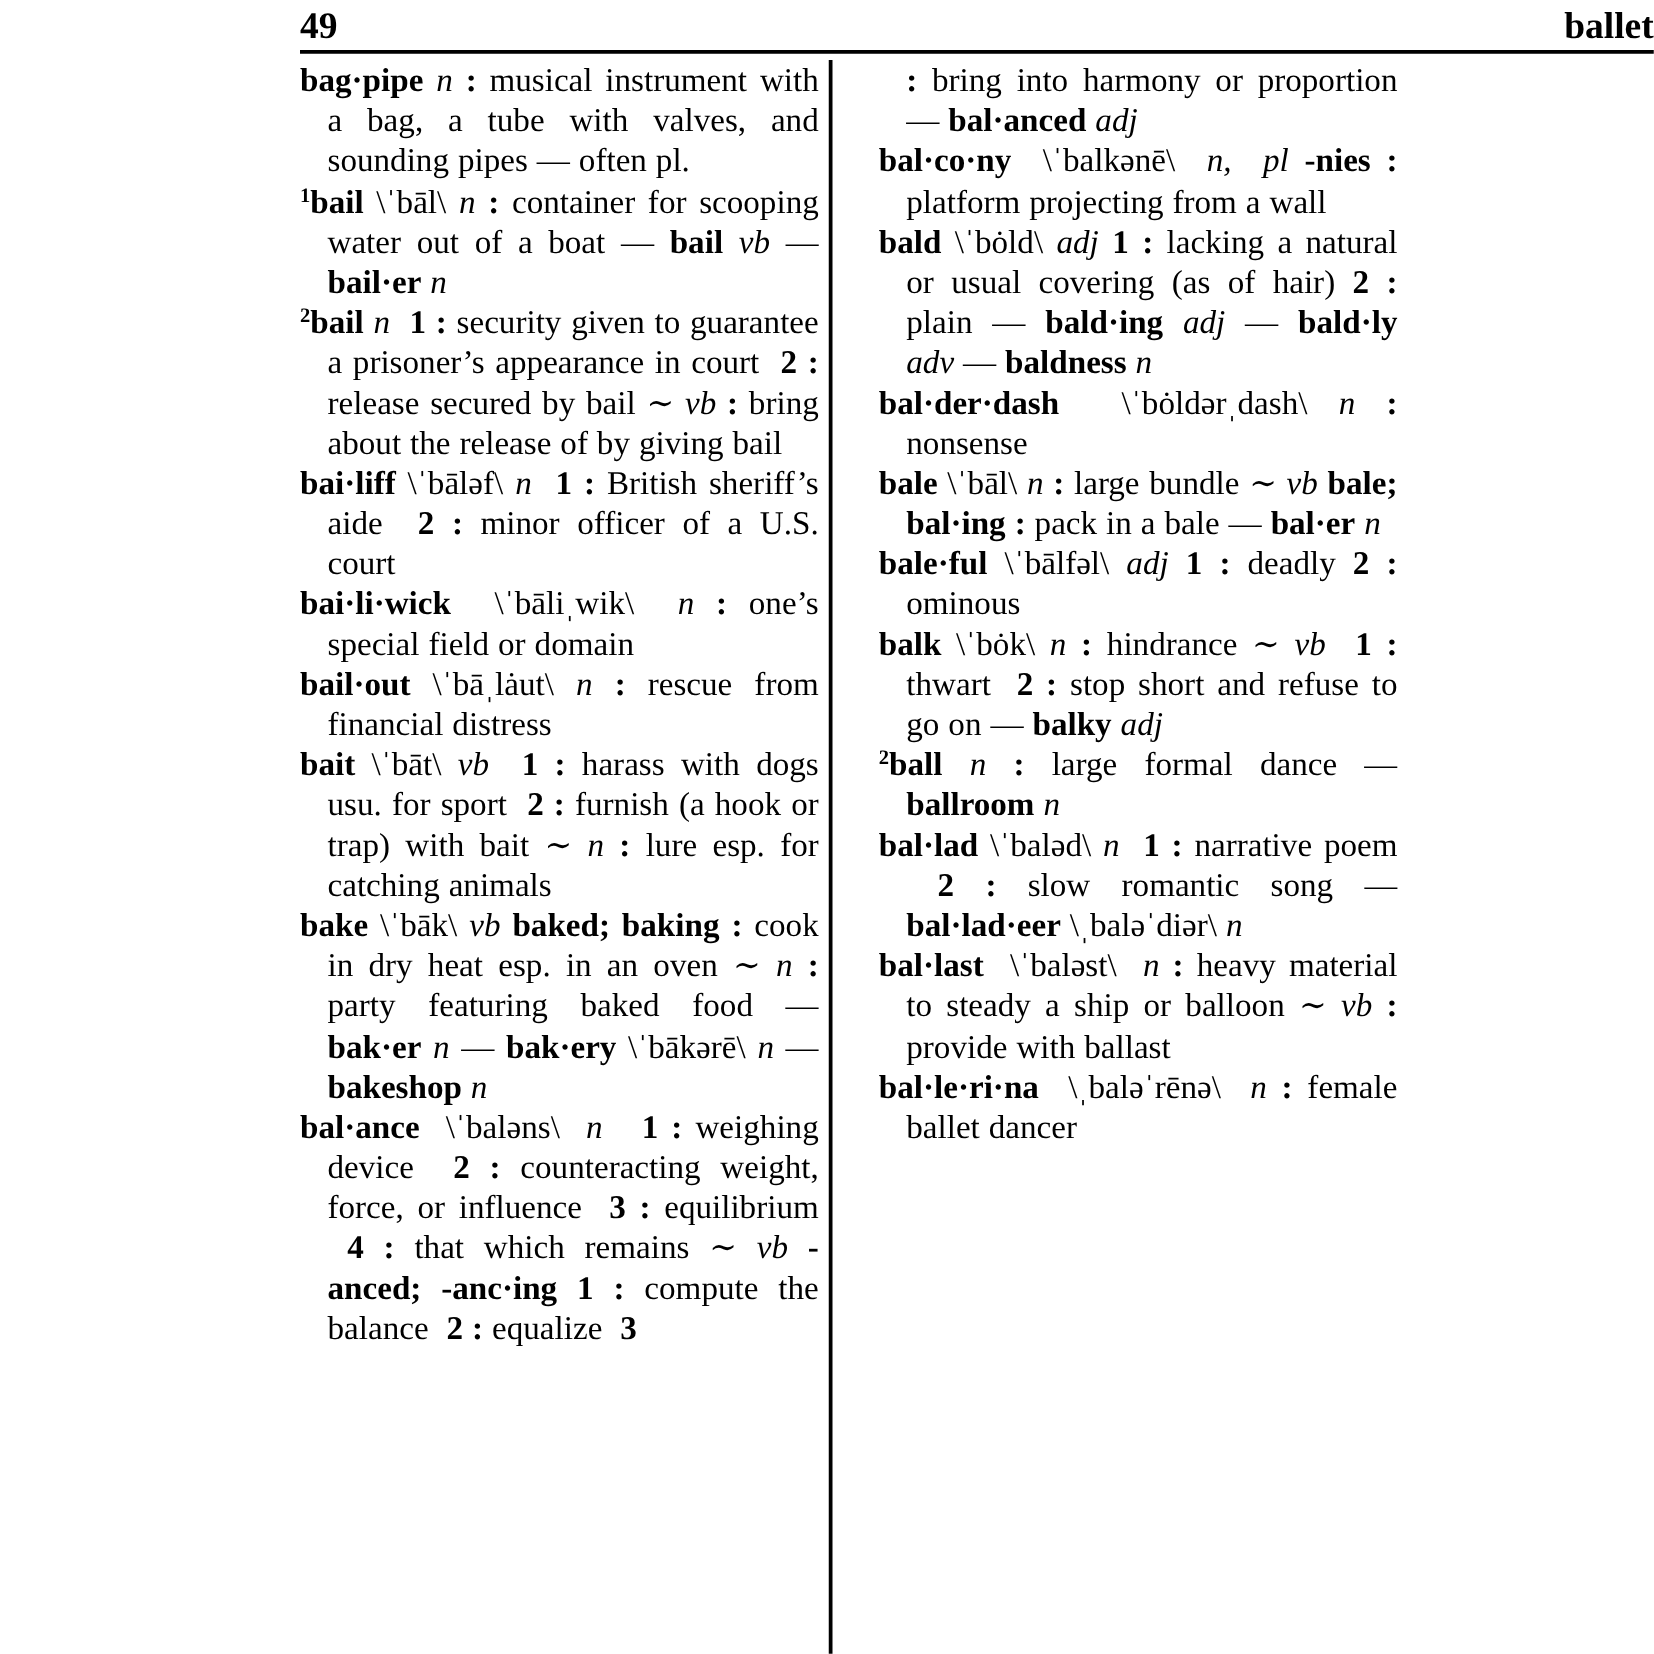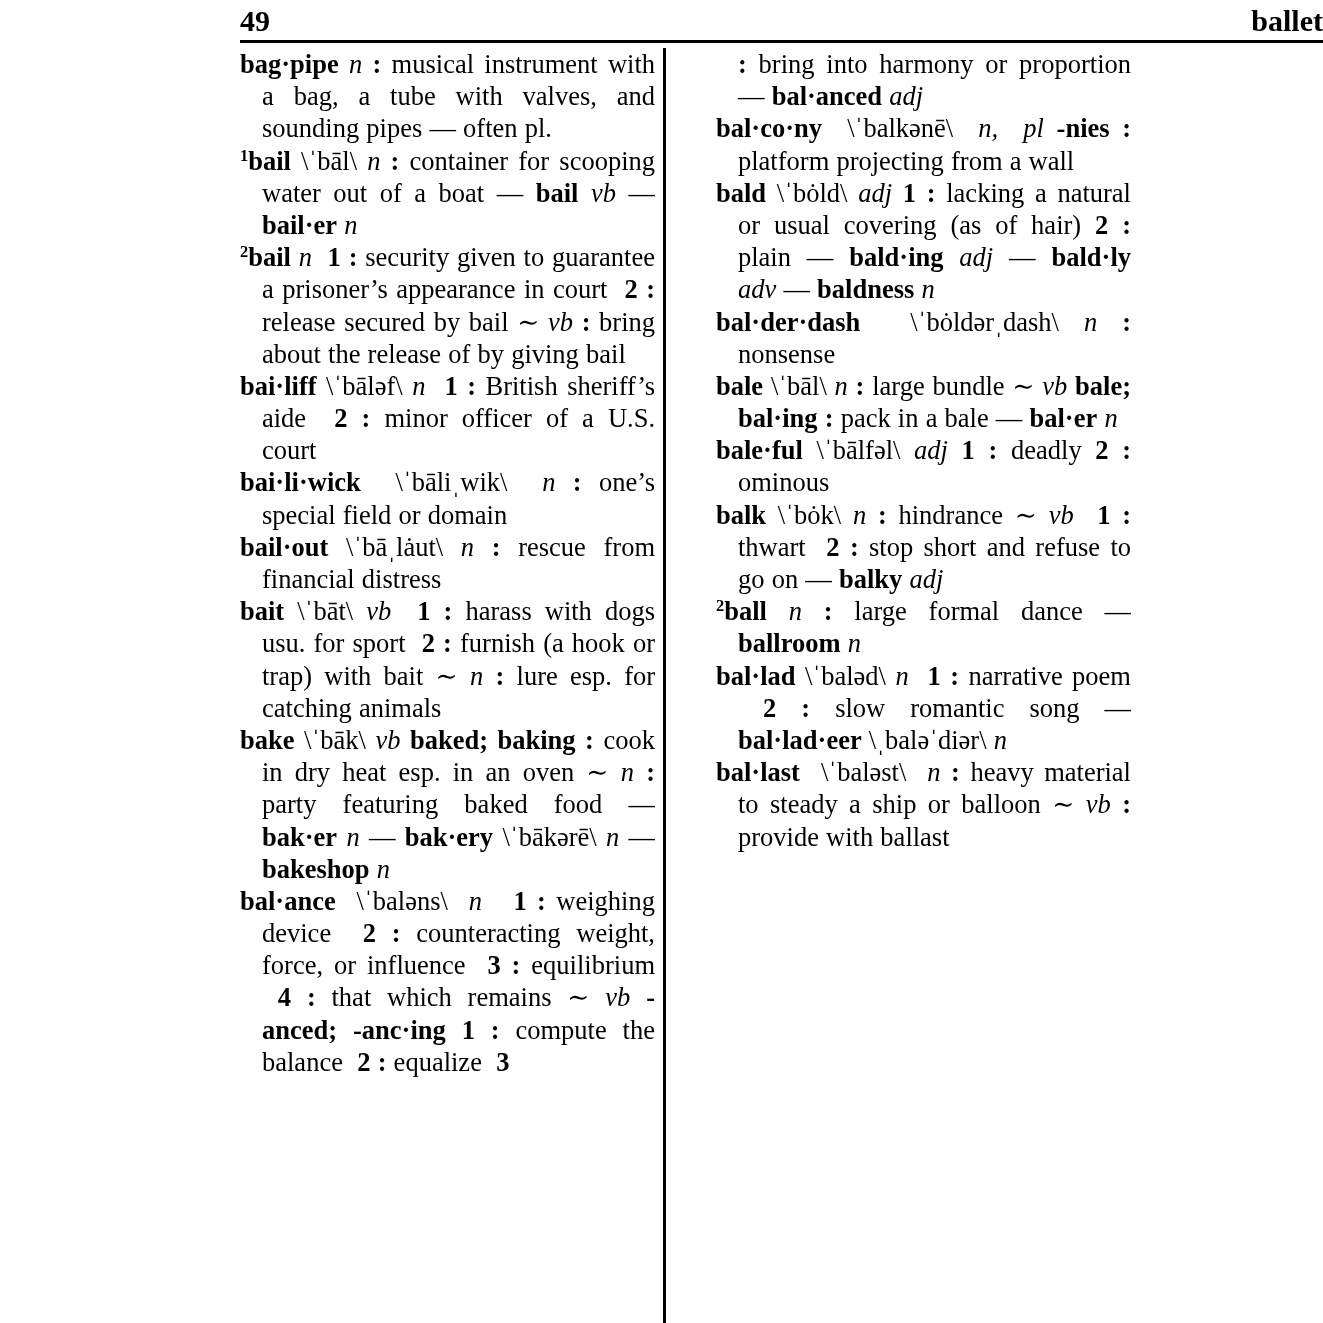--- a/index.html
+++ b/index.html
@@ -55,21 +55,21 @@
     width: 1083px;
     height: 1275px;
     display: flex;
     gap: 0;
   }
   .col {
     width: 415px;
     overflow: hidden;
   }
   .col-left  { margin-right: 20px; }
-  .col-right { margin-left: 41px; }
+  .col-right { margin-left: 28px; }
 
   .col-divider {
     position: absolute;
     left: 663px;
     top: 48px;
     width: 3px;
     height: 1275px;
     background: #000000;
   }
 
@@ -138,16 +138,17 @@
         <p class="entry runover"><b>:</b> bring into harmony or pro­portion — <span class="hw">bal·anced</span> <span class="pos">adj</span></p>
         <p class="entry"><span class="hw">bal·co·ny</span> &nbsp;\<span class="pr">ˈbalkənē</span>\ &nbsp;<span class="pos">n, &nbsp;pl</span> <span class="hw">-nies</span> <b>:</b> platform projecting from a wall</p>
         <p class="entry"><span class="hw">bald</span> \<span class="pr">ˈbȯld</span>\ <span class="pos">adj</span> <span class="sn">1</span> <b>:</b> lacking a natural or usual covering (as of hair) <span class="sn">2</span> <b>:</b> plain — <span class="hw">bald·ing</span> <span class="pos">adj</span> — <span class="hw">bald·ly</span> <span class="pos">adv</span> — <span class="hw">bald­ness</span> <span class="pos">n</span></p>
         <p class="entry"><span class="hw">bal·der·dash</span> &nbsp;\<span class="pr">ˈbȯldərˌdash</span>\ <span class="pos">n</span> <b>:</b> nonsense</p>
         <p class="entry"><span class="hw">bale</span> \<span class="pr">ˈbāl</span>\ <span class="pos">n</span> <b>:</b> large bundle <span class="swung">∼</span> <span class="pos">vb</span> <span class="hw">bale; bal·ing</span> <b>:</b> pack in a bale — <span class="hw">bal·er</span> <span class="pos">n</span></p>
         <p class="entry"><span class="hw">bale·ful</span> \<span class="pr">ˈbālfəl</span>\ <span class="pos">adj</span> <span class="sn">1</span> <b>:</b> deadly <span class="sn">2</span> <b>:</b> ominous</p>
         <p class="entry"><span class="hw">balk</span> \<span class="pr">ˈbȯk</span>\ <span class="pos">n</span> <b>:</b> hindrance <span class="swung">∼</span> <span class="pos">vb</span> &nbsp;<span class="sn">1</span> <b>:</b> thwart &nbsp;<span class="sn">2</span> <b>:</b> stop short and refuse to go on — <span class="hw">balky</span> <span class="pos">adj</span></p>
         <p class="entry homograph"><span class="sup">2</span><span class="hw">ball</span> <span class="pos">n</span> <b>:</b> large formal dance — <span class="hw">ballroom</span> <span class="pos">n</span></p>
         <p class="entry"><span class="hw">bal·lad</span> \<span class="pr">ˈbaləd</span>\ <span class="pos">n</span> &nbsp;<span class="sn">1</span> <b>:</b> narra­tive poem &nbsp;<span class="sn">2</span> <b>:</b> slow romantic song — <span class="hw">bal·lad·eer</span> \<span class="pr">ˌbalə­ˈdiər</span>\ <span class="pos">n</span></p>
         <p class="entry"><span class="hw">bal·last</span> &nbsp;\<span class="pr">ˈbaləst</span>\ &nbsp;<span class="pos">n</span> <b>:</b> heavy material to steady a ship or balloon <span class="swung">∼</span> <span class="pos">vb</span> <b>:</b> provide with ballast</p>
+        <p class="entry"><span class="hw">bal·le·ri·na</span> &nbsp;\<span class="pr">ˌbaləˈrēnə</span>\ &nbsp;<span class="pos">n</span> <b>:</b> female ballet dancer</p>
       </div>
   </div>
 
 </div>
 
 </body></html>

